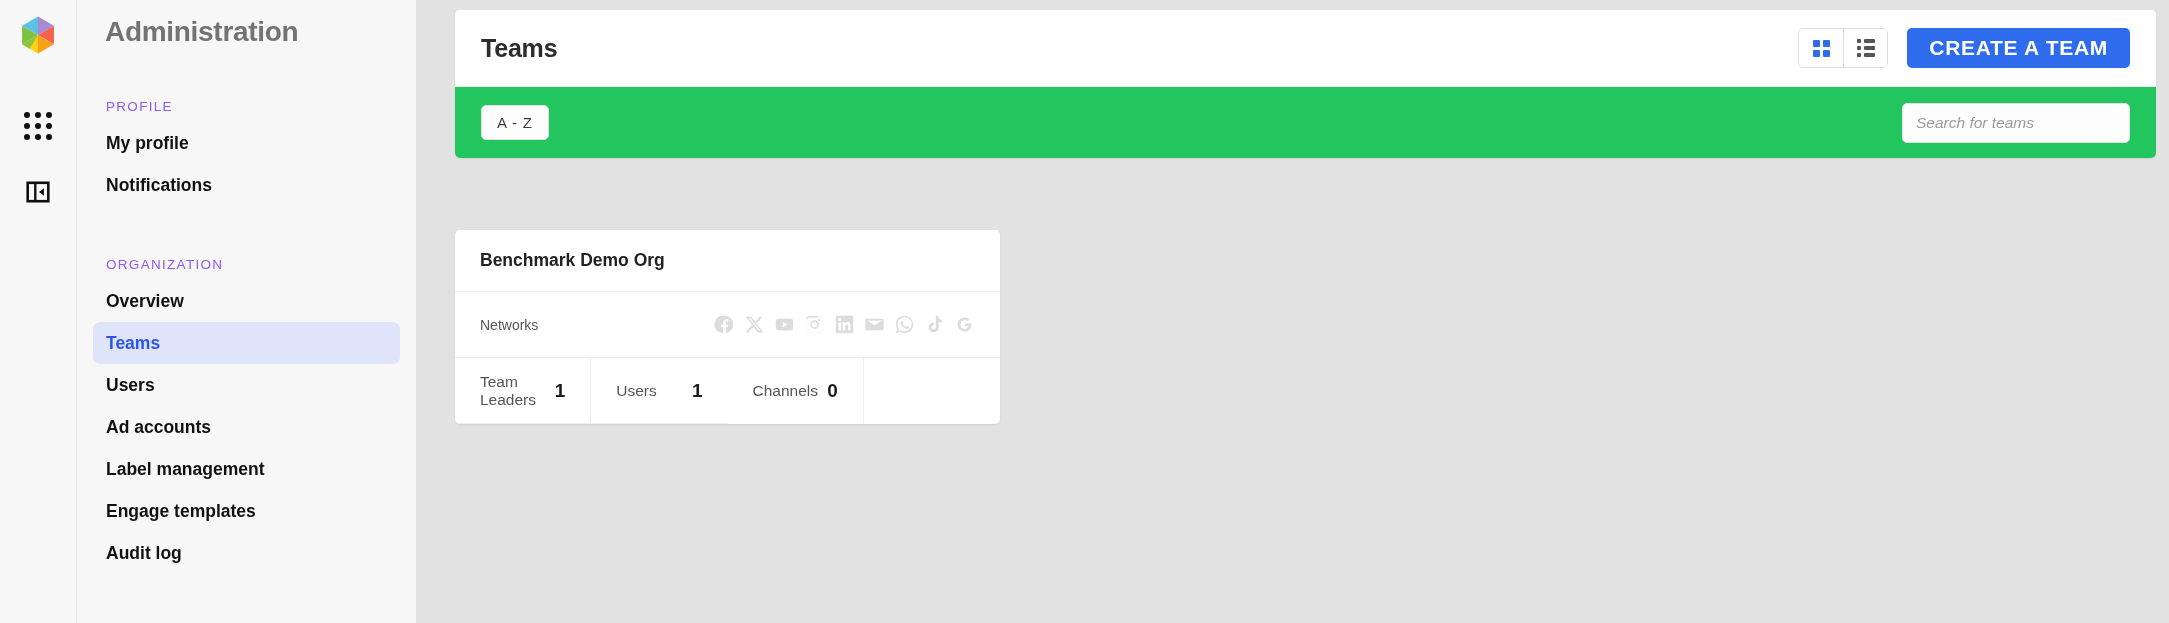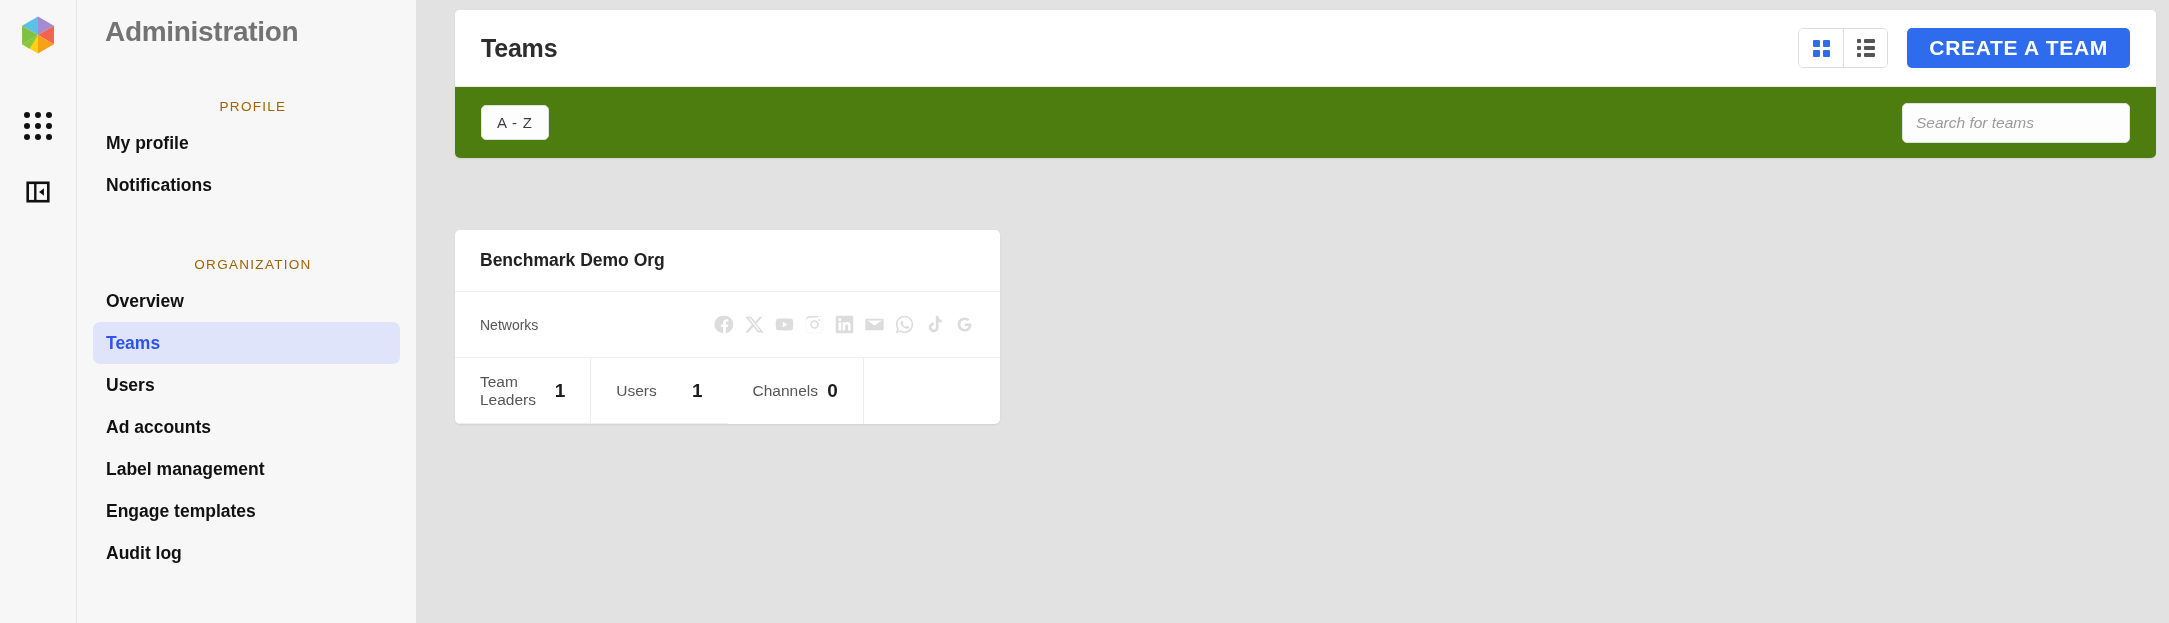--- a/index.html
+++ b/index.html
@@ -69,24 +69,23 @@
     font-weight: 700;
     color: #737373;
     letter-spacing: -0.3px;
     padding: 16px 0 0 12px;
     white-space: nowrap;
   }
   .nav-group-label {
     font-size: 13.5px;
     font-weight: 400;
     letter-spacing: 1.3px;
-    color: #a16207;
+    color: #8b5cf6;
     padding: 0 0 0 13px;
     text-transform: uppercase;
-    text-align: center;
   }
   .grp-profile { margin-top: 51px; }
   .grp-org { margin-top: 51px; }
   .nav-list { list-style: none; margin-top: 8px; }
   .nav-item {
     display: block;
     font-size: 17.5px;
     font-weight: 700;
     color: #111111;
     padding: 9px 13px;
@@ -178,21 +177,21 @@
     letter-spacing: 0.7px;
     padding: 0 22px;
     height: 40px;
     cursor: pointer;
     font-family: "Liberation Sans", sans-serif;
     white-space: nowrap;
   }
 
   .panel-filterbar {
     height: 72px;
-    background: #4d7c0f;
+    background: #22c55e;
     border-top: 1px solid #ececec;
     display: flex;
     align-items: center;
     padding: 0 26px;
   }
   .chip {
     background: #fdfdfd;
     border: 1px solid #e0e0e0;
     border-radius: 5px;
     font-size: 15px;

